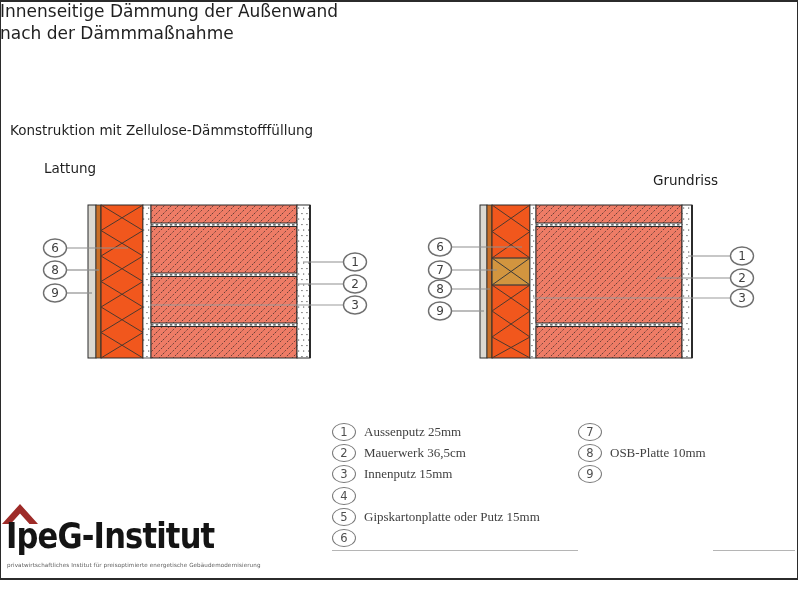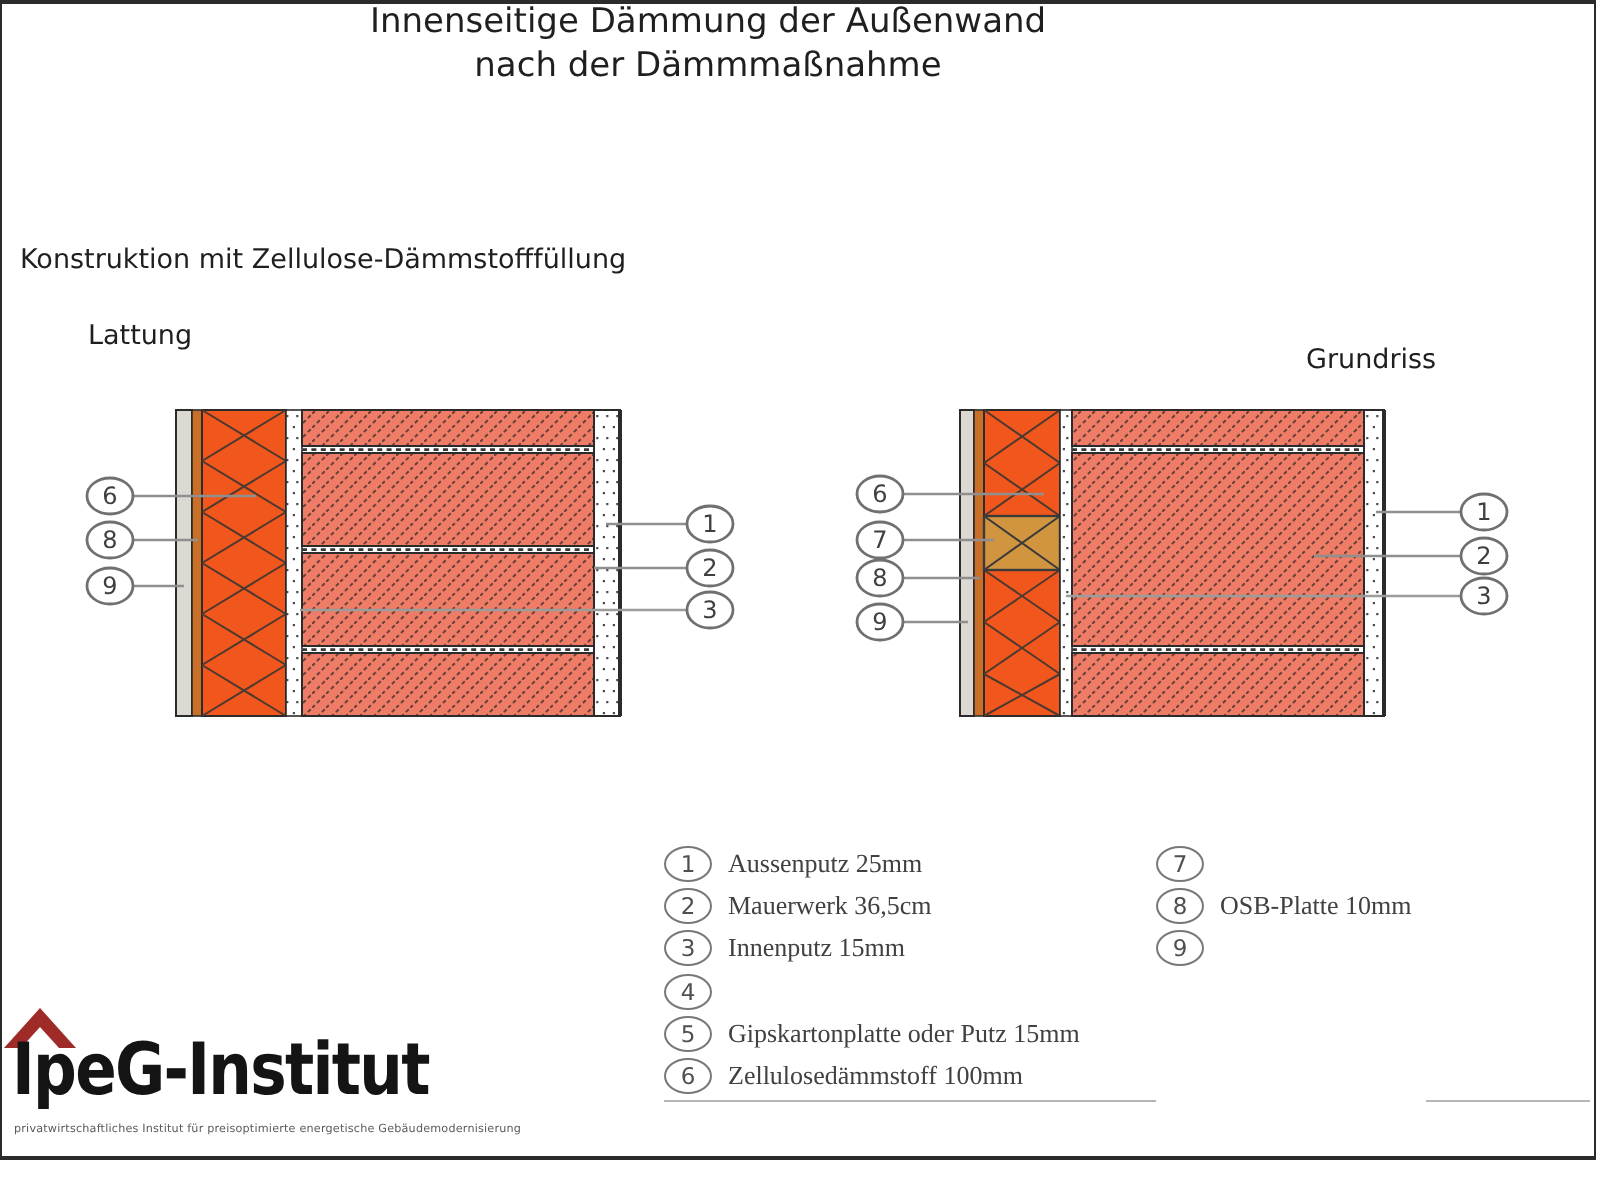--- a/index.html
+++ b/index.html
@@ -6,21 +6,21 @@
   body{
     width:800px;height:600px;background:#ffffff;
     font-family:"DejaVu Sans","Liberation Sans",sans-serif;
     position:relative;overflow:hidden;color:#222;
   }
   .abs{position:absolute;}
   .page-border{
     left:0;top:11;width:796px;height:576px;
     border:solid #2b2b2b;border-width:2px 1px 2px 1px;
   }
-  .title-wrap{left:0;top:31;width:708px;text-align:center;}
+  .title-wrap{left:0;top:31;width:708px;}
   .title-line{font-size:17px;line-height:22px;color:#1f1f1f;}
   .subtitle{left:10px;top:122px;font-size:13.5px;color:#1f1f1f;}
   .view-label{font-size:13.5px;color:#1f1f1f;}
   .lbl-schnitt{left:44px;top:160px;}
   .lbl-grundriss{left:653px;top:160px;margin-top:12px;}
 
   .legend-col{display:flex;flex-direction:column;}
   .legend-col.left{left:332px;top:421px;}
   .legend-col.right{left:578px;top:421px;}
   .legend-row{display:flex;align-items:center;height:21.3px;}
@@ -195,21 +195,20 @@
   </div>
   <div class="legend-row">
     <span class="legend-circle">4</span>
   </div>
   <div class="legend-row">
     <span class="legend-circle">5</span>
     <span class="legend-label">Gipskartonplatte oder Putz 15mm</span>
   </div>
   <div class="legend-row">
     <span class="legend-circle">6</span>
-    <span class="legend-label">Zellulosedämmstoff 100mm</span>
   </div>
 </div>
 
 <div class="abs legend-col right">
   <div class="legend-row">
     <span class="legend-circle">7</span>
   </div>
   <div class="legend-row">
     <span class="legend-circle">8</span>
     <span class="legend-label">OSB-Platte 10mm</span>

